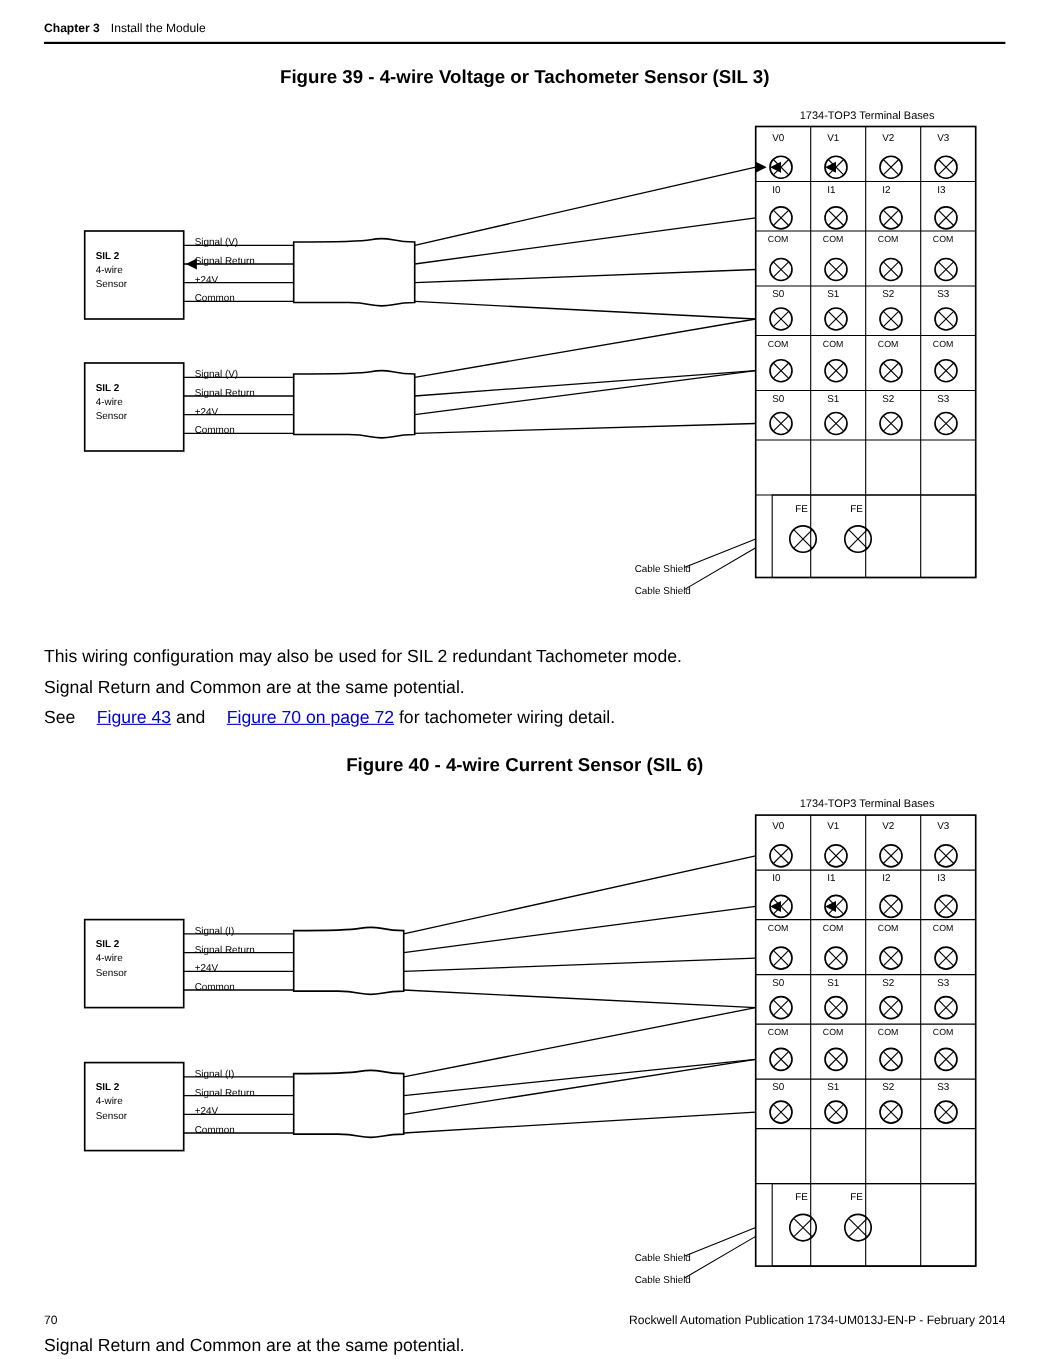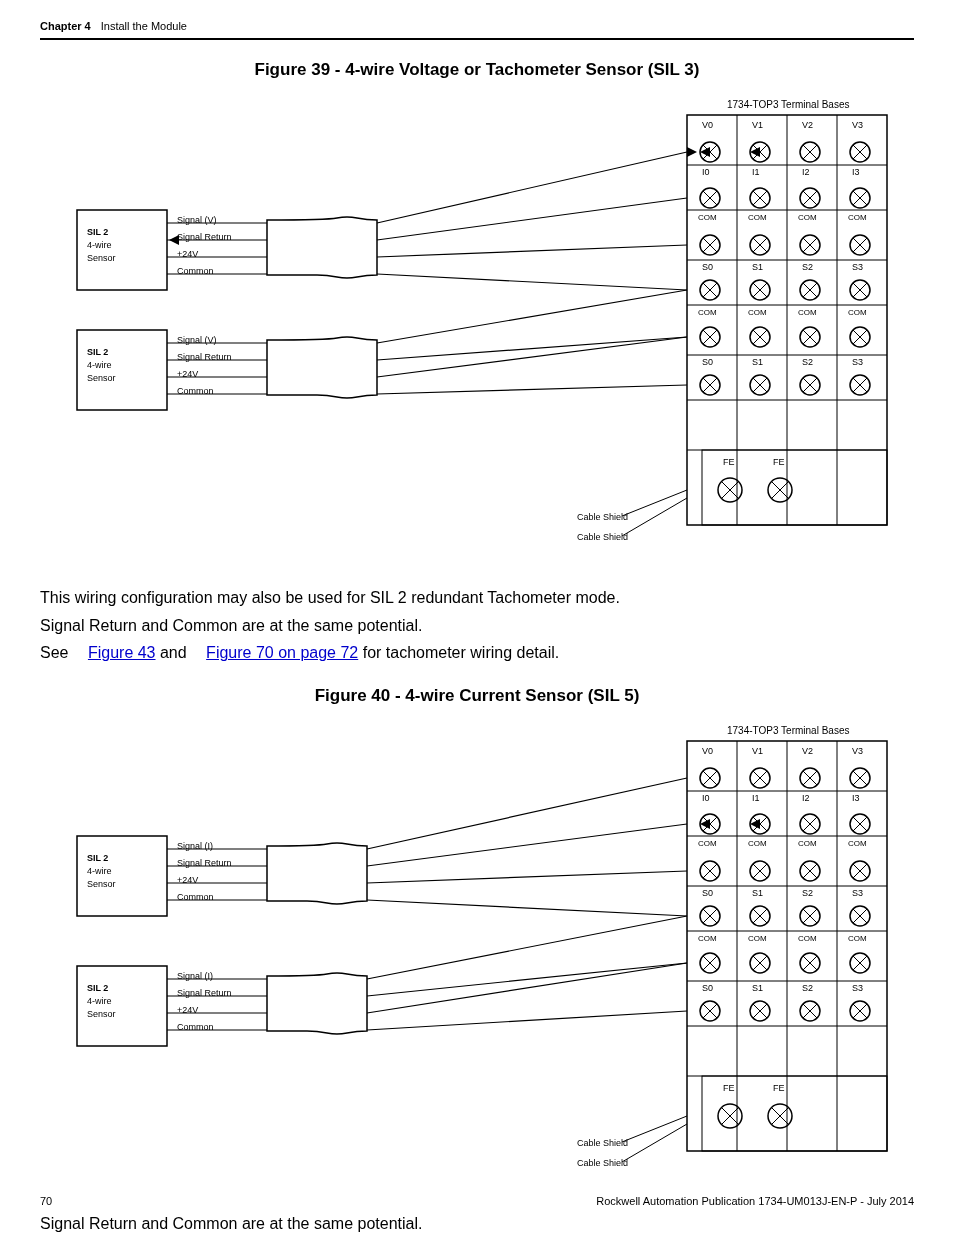--- a/index.html
+++ b/index.html
@@ -72,21 +72,21 @@
     
     .knob-diag {
       stroke: #000;
       stroke-width: 1;
     }
   </style>
 </head>
 <body>
 
 <div class="page-header">
-  <span class="chapter-label">Chapter 4</span>
+  <span class="chapter-label">Chapter 3</span>
   <span class="chapter-title">Install the Module</span>
 </div>
 
 <div class="figure-title">Figure 39 - 4-wire Voltage or Tachometer Sensor (SIL 3)</div>
 
 <div class="figure-container">
   <svg width="860" height="480">
 
     <text x="680" y="18" font-size="10" font-family="Arial">1734-TOP3 Terminal Bases</text>
 
@@ -282,21 +282,21 @@
 
   </svg>
 </div>
 
 <div class="notes-section">
   <p>This wiring configuration may also be used for SIL 2 redundant Tachometer mode.</p>
   <p>Signal Return and Common are at the same potential.</p>
   <p>See <a class="link-text" href="#">Figure 43</a> and <a class="link-text" href="#">Figure 70 on page 72</a> for tachometer wiring detail.</p>
 </div>
 
-<div class="figure-title">Figure 40 - 4-wire Current Sensor (SIL 5)</div>
+<div class="figure-title">Figure 40 - 4-wire Current Sensor (SIL 6)</div>
 
 <div class="figure-container">
   <svg width="860" height="480">
 
     <text x="680" y="18" font-size="10" font-family="Arial">1734-TOP3 Terminal Bases</text>
 
     <rect x="640" y="25" width="200" height="410" fill="none" stroke="#000" stroke-width="1.5"></rect>
     <line x1="690" y1="25" x2="690" y2="435" stroke="#000" stroke-width="1"></line>
     <line x1="740" y1="25" x2="740" y2="435" stroke="#000" stroke-width="1"></line>
     <line x1="790" y1="25" x2="790" y2="435" stroke="#000" stroke-width="1"></line>
@@ -475,14 +475,14 @@
 </div>
 
 <div class="notes-section">
   <p>Signal Return and Common are at the same potential.</p>
   <p>Field sensors are monitoring the same signal in a redundant configuration.</p>
 
 </div>
 
 <div class="page-footer">
   <span>70</span>
-  <span>Rockwell Automation Publication 1734-UM013J-EN-P - July 2014</span>
+  <span>Rockwell Automation Publication 1734-UM013J-EN-P - February 2014</span>
 </div>
 
 </body></html>

